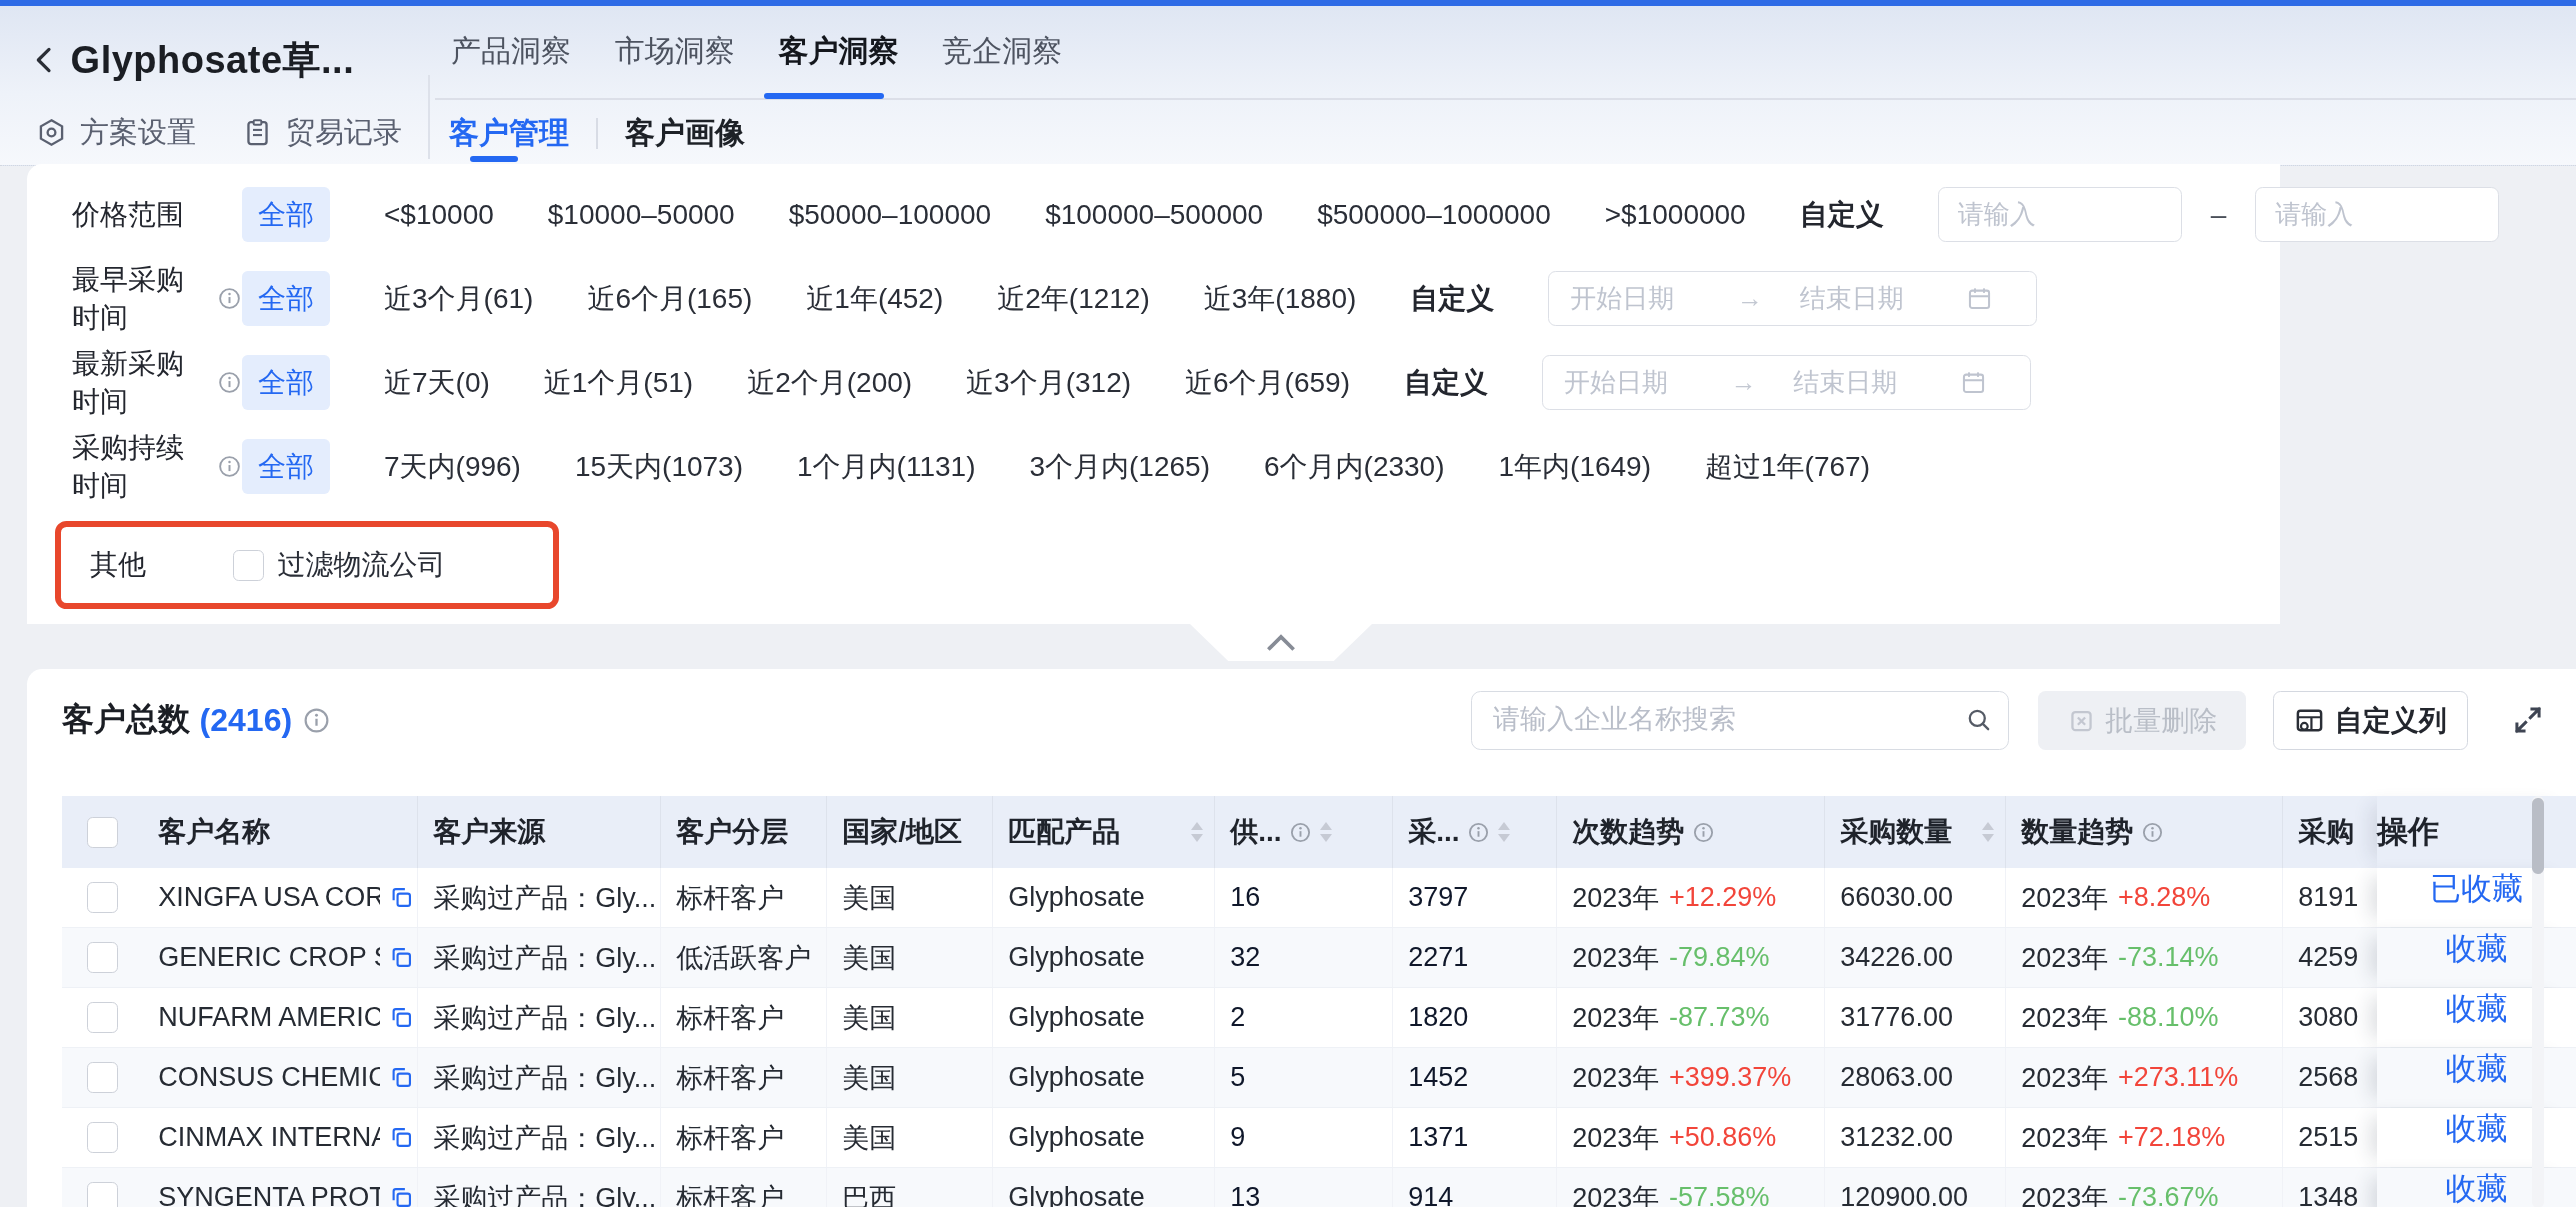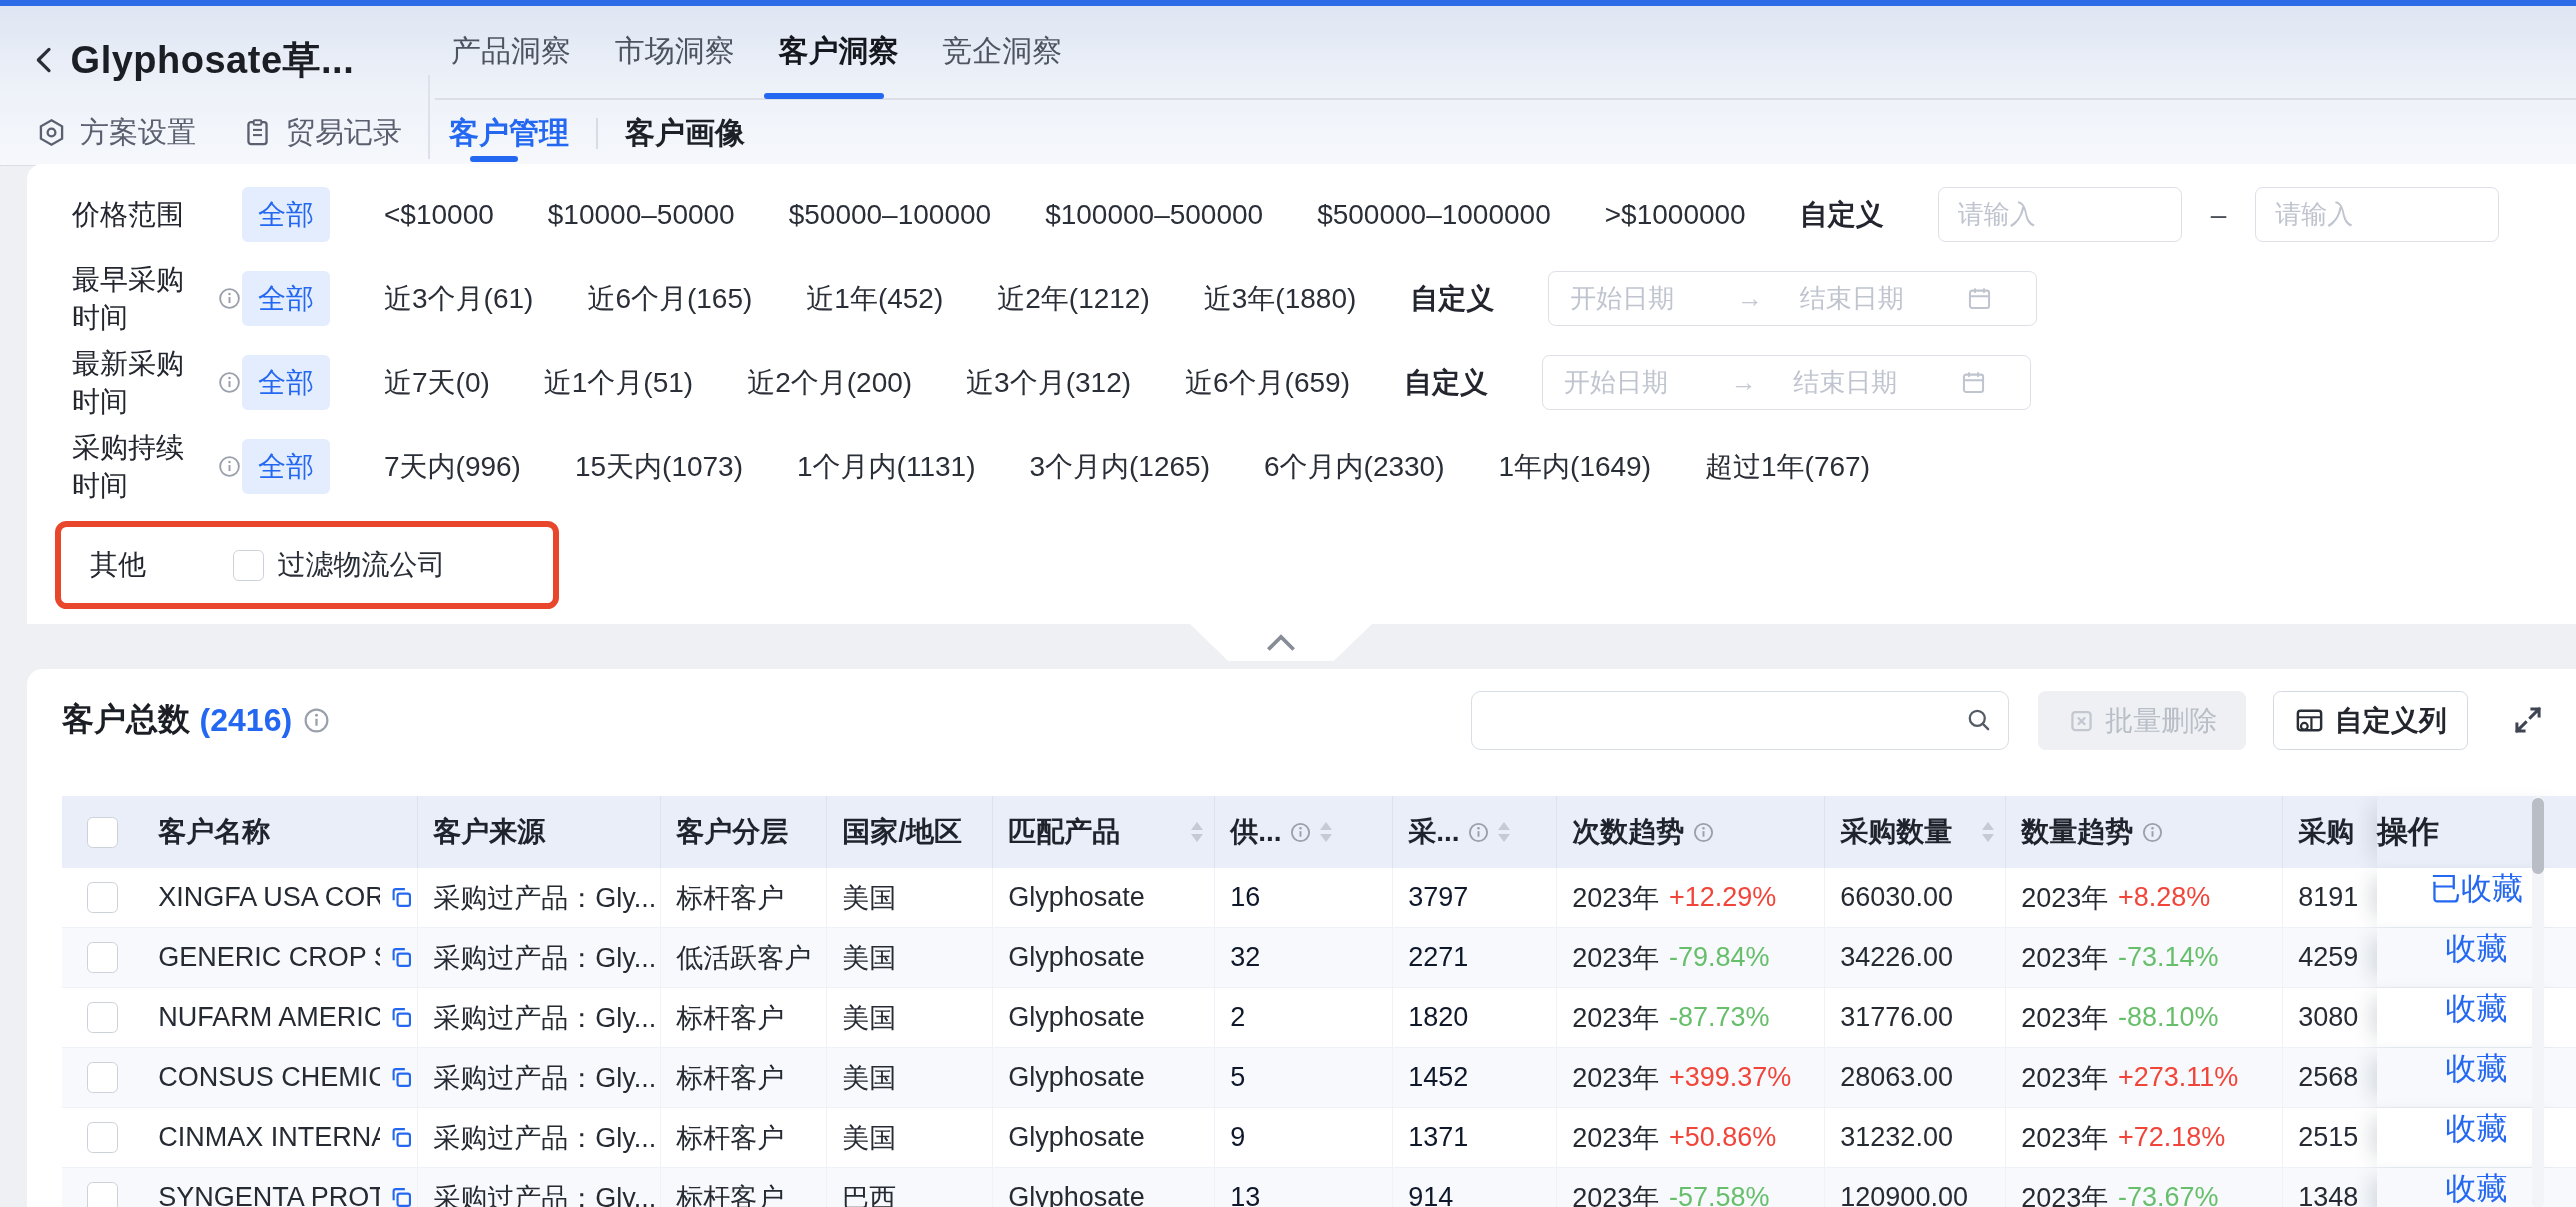--- a/index.html
+++ b/index.html
@@ -24,21 +24,21 @@
   .main-tab{padding:0 1.9px;cursor:pointer;}
   .main-tab.active{color:#14171d;font-weight:bold;}
   .tabs-hr{position:absolute;left:435px;right:0;top:92px;height:1.9px;background:#dcdfe8;}
   .tab-underline{position:absolute;left:764px;top:87px;width:120px;height:6.7px;border-radius:3.8px;background:#2468f2;}
   .sub-tabs{position:absolute;left:449px;top:107px;display:flex;align-items:center;gap:27px;font-size:30px;}
   .sub-tab{cursor:pointer;color:#1d2127;font-weight:600;}
   .sub-tab.active{color:#2468f2;font-weight:600;}
   .sub-div{width:1.9px;height:31px;background:#d8dce5;}
   .subtab-underline{position:absolute;left:470px;top:150px;width:48px;height:6.7px;border-radius:3.8px;background:#2468f2;}
   
-  .filter-card{position:absolute;left:27px;top:164px;width:2549px;height:460px;background:#fff;border-radius:15.3px 0 0 0;padding-top:21px;box-sizing:border-box;}
+  .filter-card{position:absolute;left:27px;top:164px;width:2253px;height:460px;background:#fff;border-radius:15.3px 0 0 0;padding-top:21px;box-sizing:border-box;}
   .frow{display:flex;align-items:center;height:59px;margin-bottom:25px;padding-left:45px;}
   .flabel{width:170px;flex:none;display:flex;align-items:center;gap:9.6px;font-size:28px;color:#23262e;}
   .fopts{display:flex;align-items:center;gap:54px;font-size:28px;color:#2a2e37;white-space:nowrap;}
   .fopt{cursor:pointer;}
   .tag-all{background:#e4edfd;color:#2468f2;padding:8.6px 16px;border-radius:5.7px;cursor:pointer;}
   .custom-lb{font-weight:bold;color:#23262e;cursor:pointer;}
   .mini-input{width:244px;height:55px;border:1.9px solid #dcdfe6;border-radius:7.6px;background:#fff;box-sizing:border-box;padding:0 19px;font-size:26px;color:#6b7180;outline:none;font-family:inherit;}
   .mini-input::placeholder{color:#bfc4cf;}
   .dash{color:#4a4f59;margin:0 -25px;}
   .date-input{width:489px;height:55px;border:1.9px solid #dcdfe6;border-radius:7.6px;background:#fff;box-sizing:border-box;display:flex;align-items:center;padding:0 21px;font-size:26px;color:#bfc4cf;gap:5.7px;}
@@ -291,20 +291,21 @@
     <span>
       <svg width="29" height="29" viewBox="0 0 24 24" fill="none">
           <circle cx="12" cy="12" r="9" stroke="#9aa0ab" stroke-width="1.8"></circle>
           <line x1="12" y1="10.6" x2="12" y2="16.4" stroke="#9aa0ab" stroke-width="1.9"></line>
           <circle cx="12" cy="7.6" r="1.2" fill="#9aa0ab"></circle>
         </svg>
     </span>
   </div>
 
   <div class="search-box">
+    <input placeholder="请输入企业名称搜索" style="">
     <span class="search-ic">
       <svg width="29" height="29" viewBox="0 0 24 24" fill="none">
           <circle cx="11" cy="11" r="6.2" stroke="#555b66" stroke-width="1.9"></circle>
           <line x1="15.6" y1="15.6" x2="20" y2="20" stroke="#555b66" stroke-width="1.9" stroke-linecap="round"></line>
         </svg>
     </span>
   </div>
 
   <div class="btn btn-batch">
     <span>

